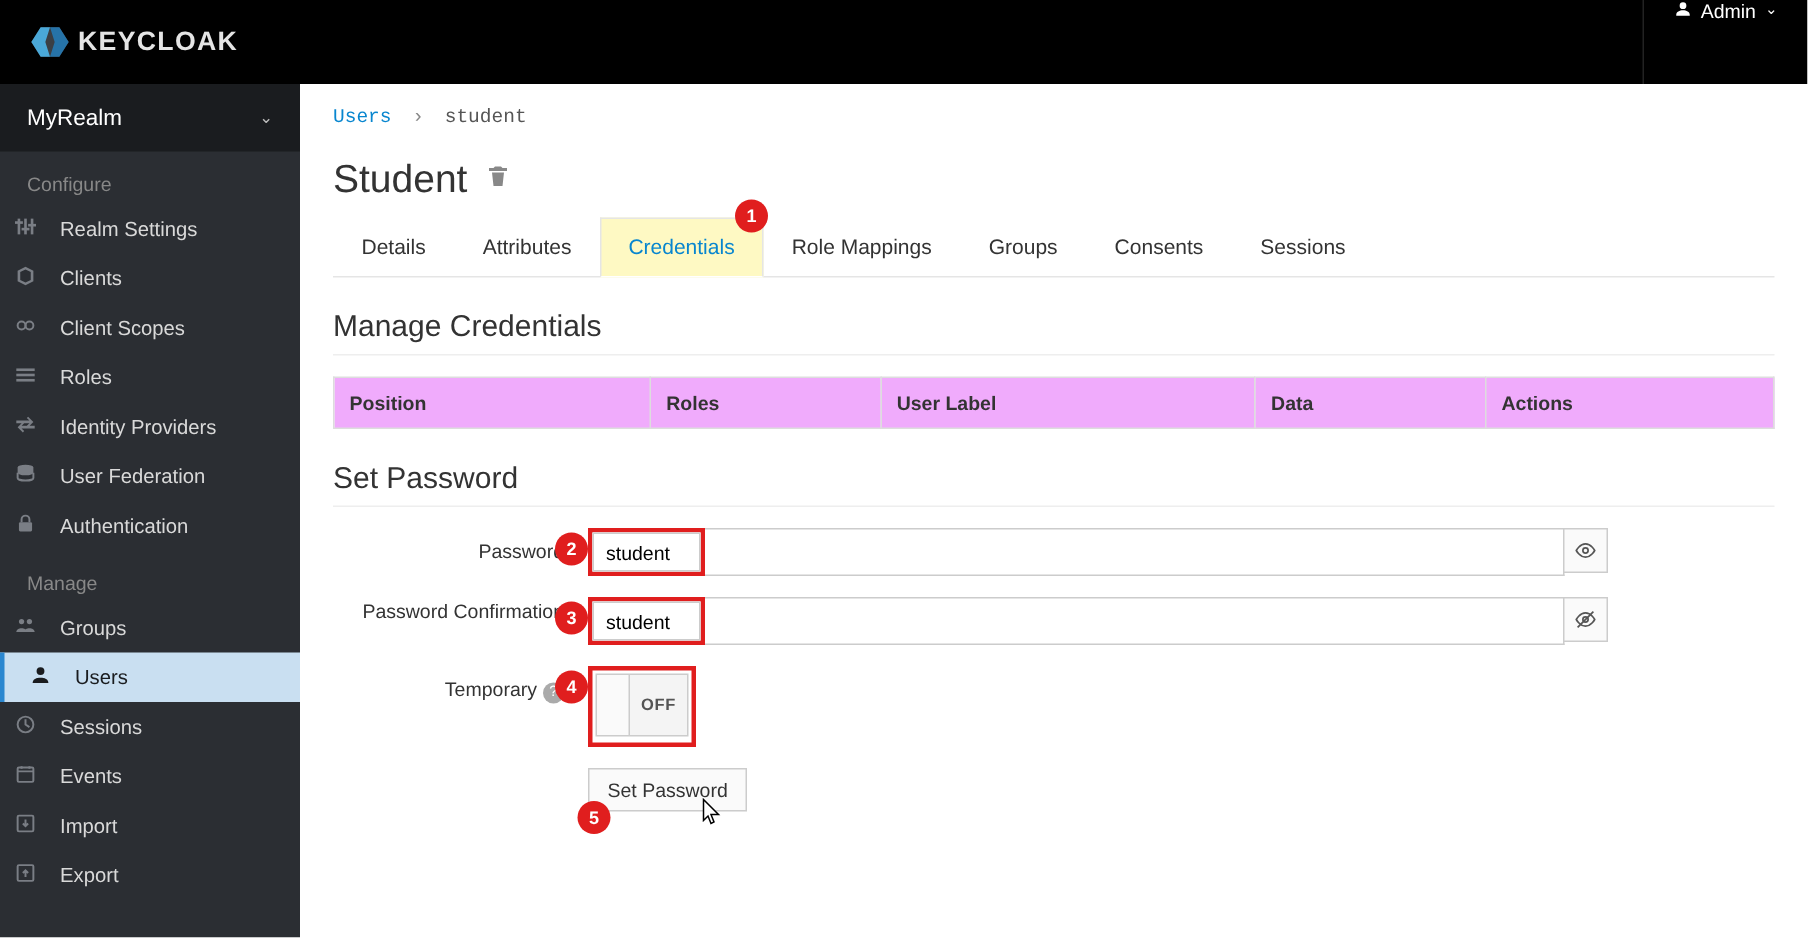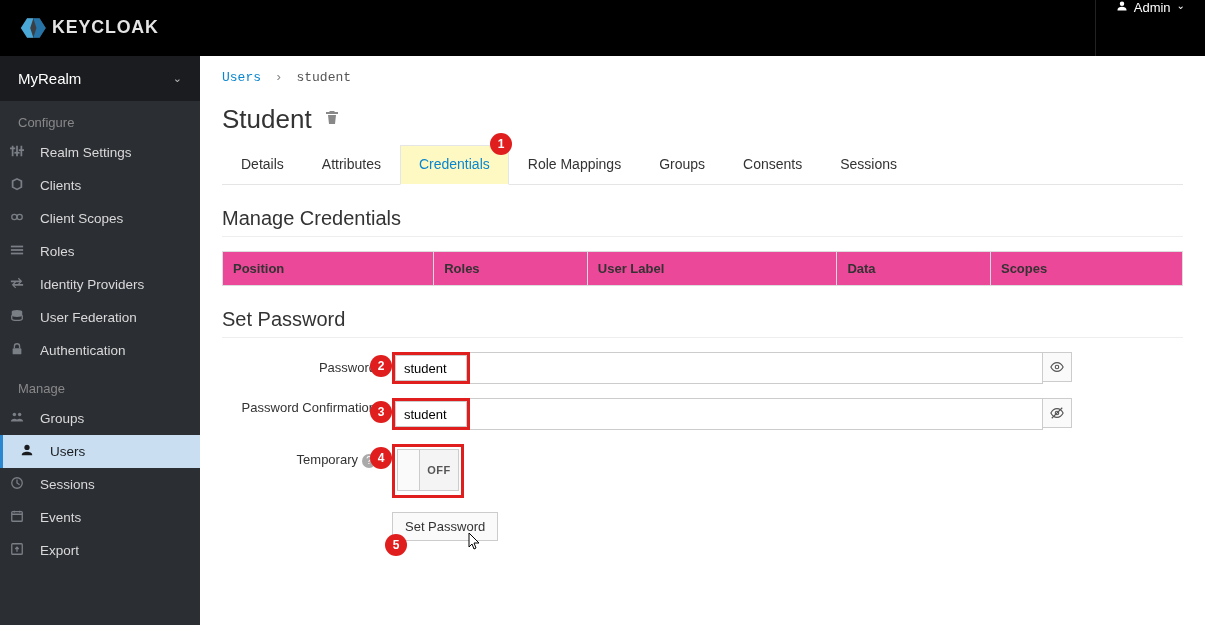--- a/index.html
+++ b/index.html
@@ -148,21 +148,21 @@
     border-collapse: collapse;
     border: 1px solid #ddd;
     margin-bottom: 10px;
   }
   table.cred-table th {
     text-align: left;
     font-weight: 600;
     font-size: 13px;
     padding: 9px 10px;
     border: 1px solid #ddd;
-    background:#ec4899;
+    background:#f0abfc;
     color:#333;
   }
 
   
   .form { margin-top: 6px; }
   .form-row {
     display: flex;
     align-items: flex-start;
     margin-bottom: 14px;
   }
@@ -373,20 +373,27 @@
       <li class="nav-item">
           <span class="icon"><svg width="14" height="14" viewBox="0 0 16 16" fill="none" stroke="currentColor" stroke-width="1.5">
               <rect x="2" y="3" width="12" height="11" rx="1"></rect>
               <path d="M2 6h12M5 2v2M11 2v2"></path>
             </svg></span>
           <span>Events</span>
         </li>
       <li class="nav-item">
           <span class="icon"><svg width="14" height="14" viewBox="0 0 16 16" fill="none" stroke="currentColor" stroke-width="1.5">
               <rect x="2" y="2" width="12" height="12" rx="1"></rect>
+              <path d="M8 5v5M6 8l2 2 2-2"></path>
+            </svg></span>
+          <span>Import</span>
+        </li>
+      <li class="nav-item">
+          <span class="icon"><svg width="14" height="14" viewBox="0 0 16 16" fill="none" stroke="currentColor" stroke-width="1.5">
+              <rect x="2" y="2" width="12" height="12" rx="1"></rect>
               <path d="M8 11V6M6 8l2-2 2 2"></path>
             </svg></span>
           <span>Export</span>
         </li>
     </ul>
   </div>
 
   <div class="main">
     <div class="breadcrumb">
       <a href="#">Users</a>
@@ -417,21 +424,21 @@
     <div class="section-title">Manage Credentials</div>
     <hr class="thin">
 
     <table class="cred-table">
       <thead>
         <tr>
           <th style="width:22%">Position</th>
           <th style="width:16%">Roles</th>
           <th style="width:26%">User Label</th>
           <th style="width:16%">Data</th>
-          <th style="width:20%">Scopes</th>
+          <th style="width:20%">Actions</th>
         </tr>
       </thead>
     </table>
 
     <div class="section-title">Set Password</div>
     <hr class="thin">
 
     <div class="form">
 
       <div class="form-row" style="position:relative;">

